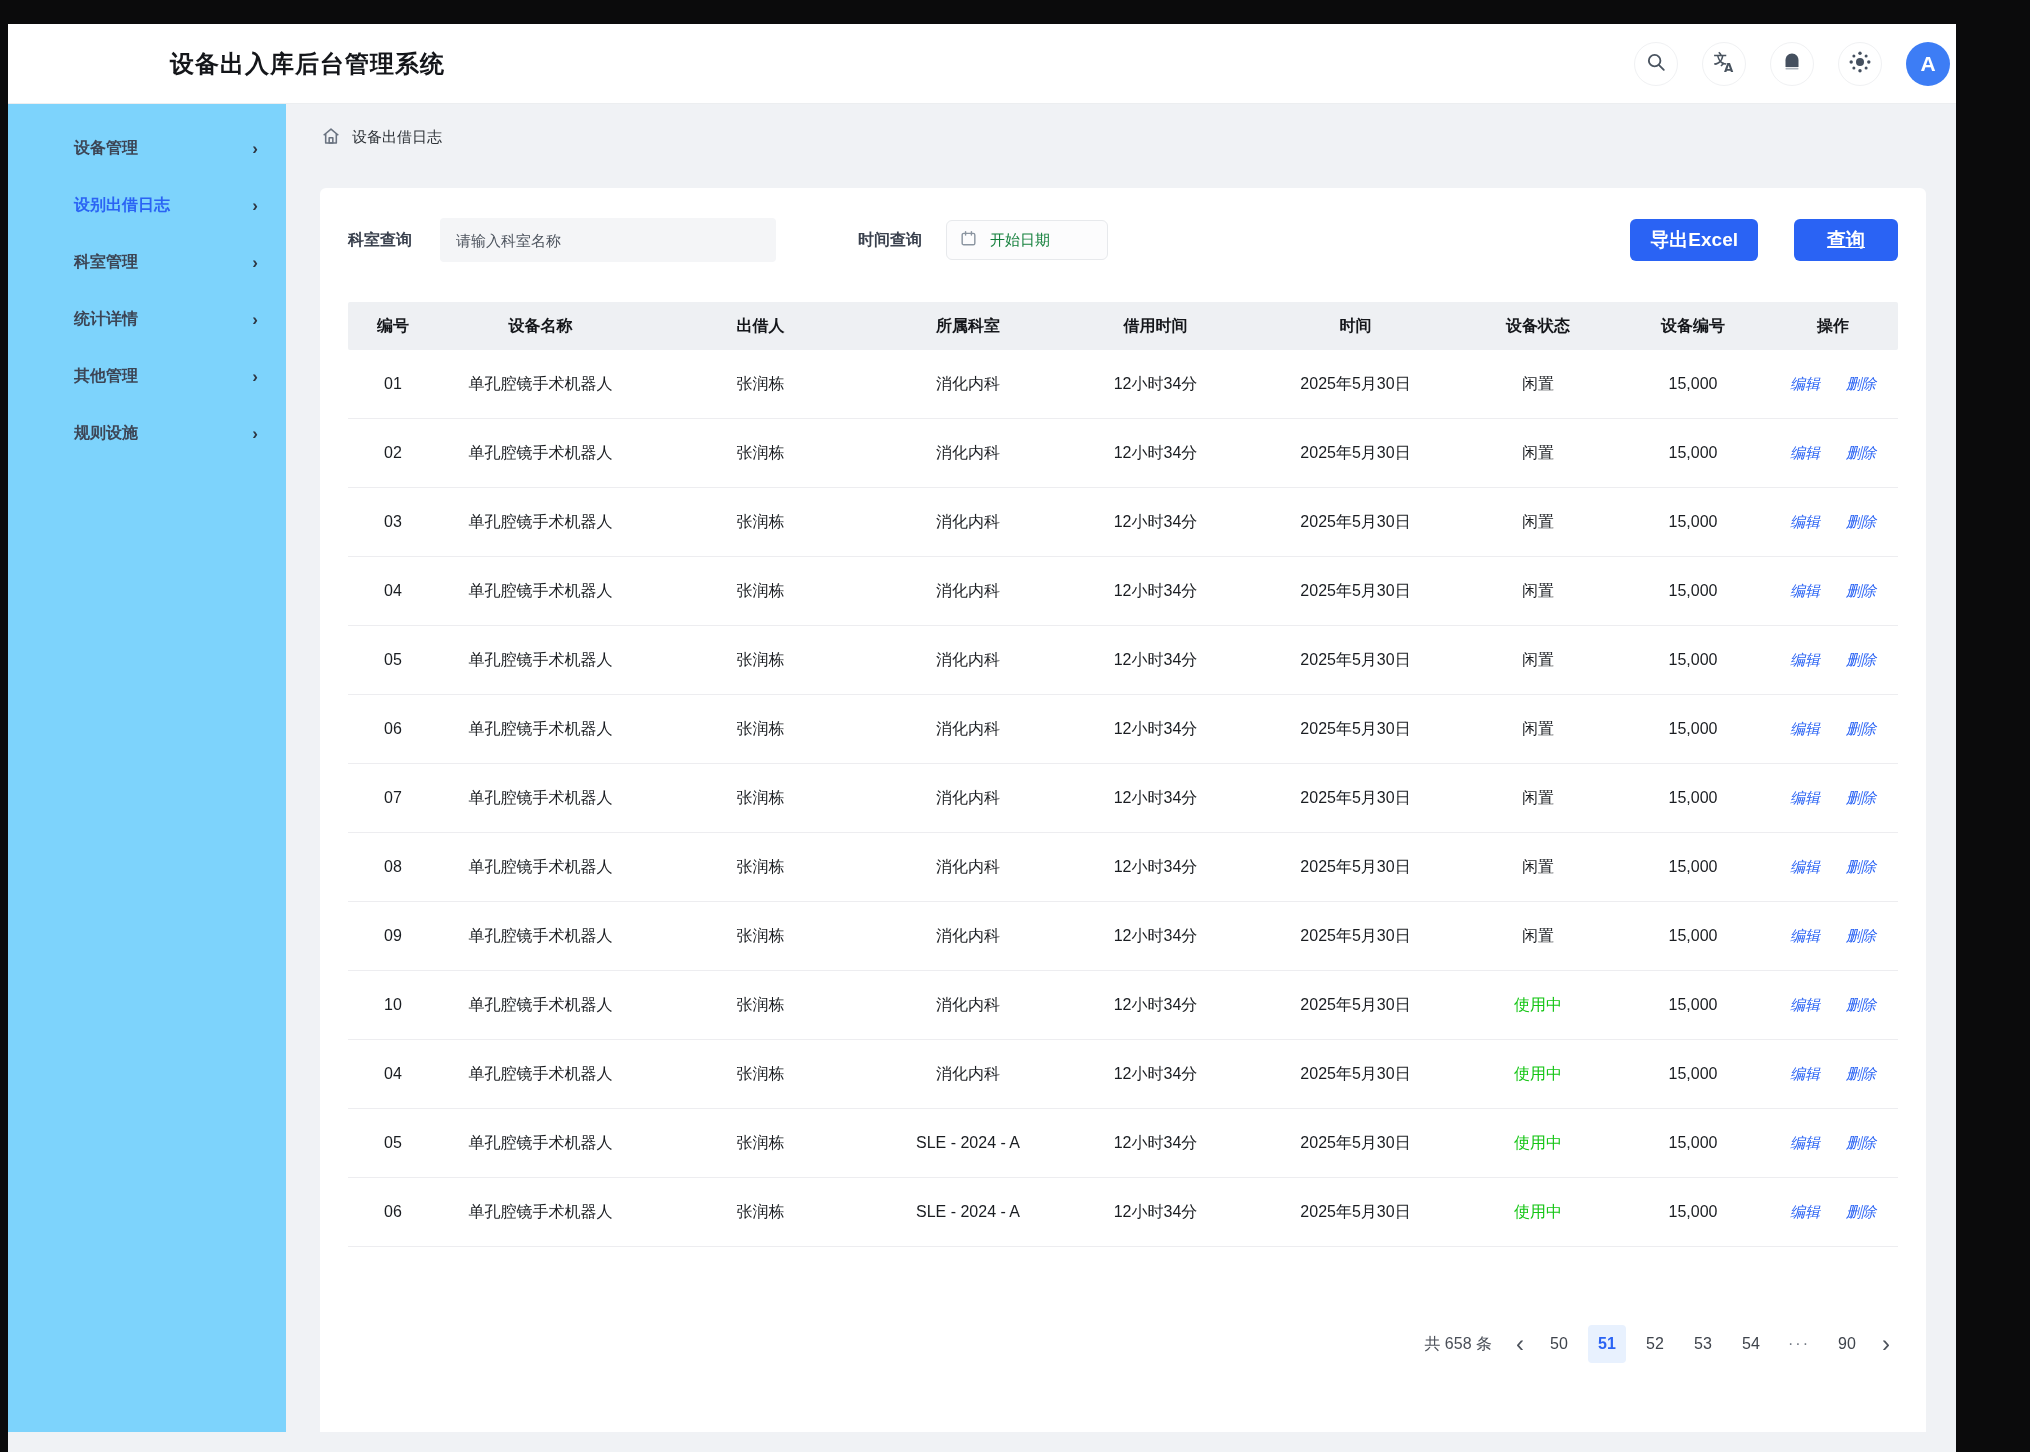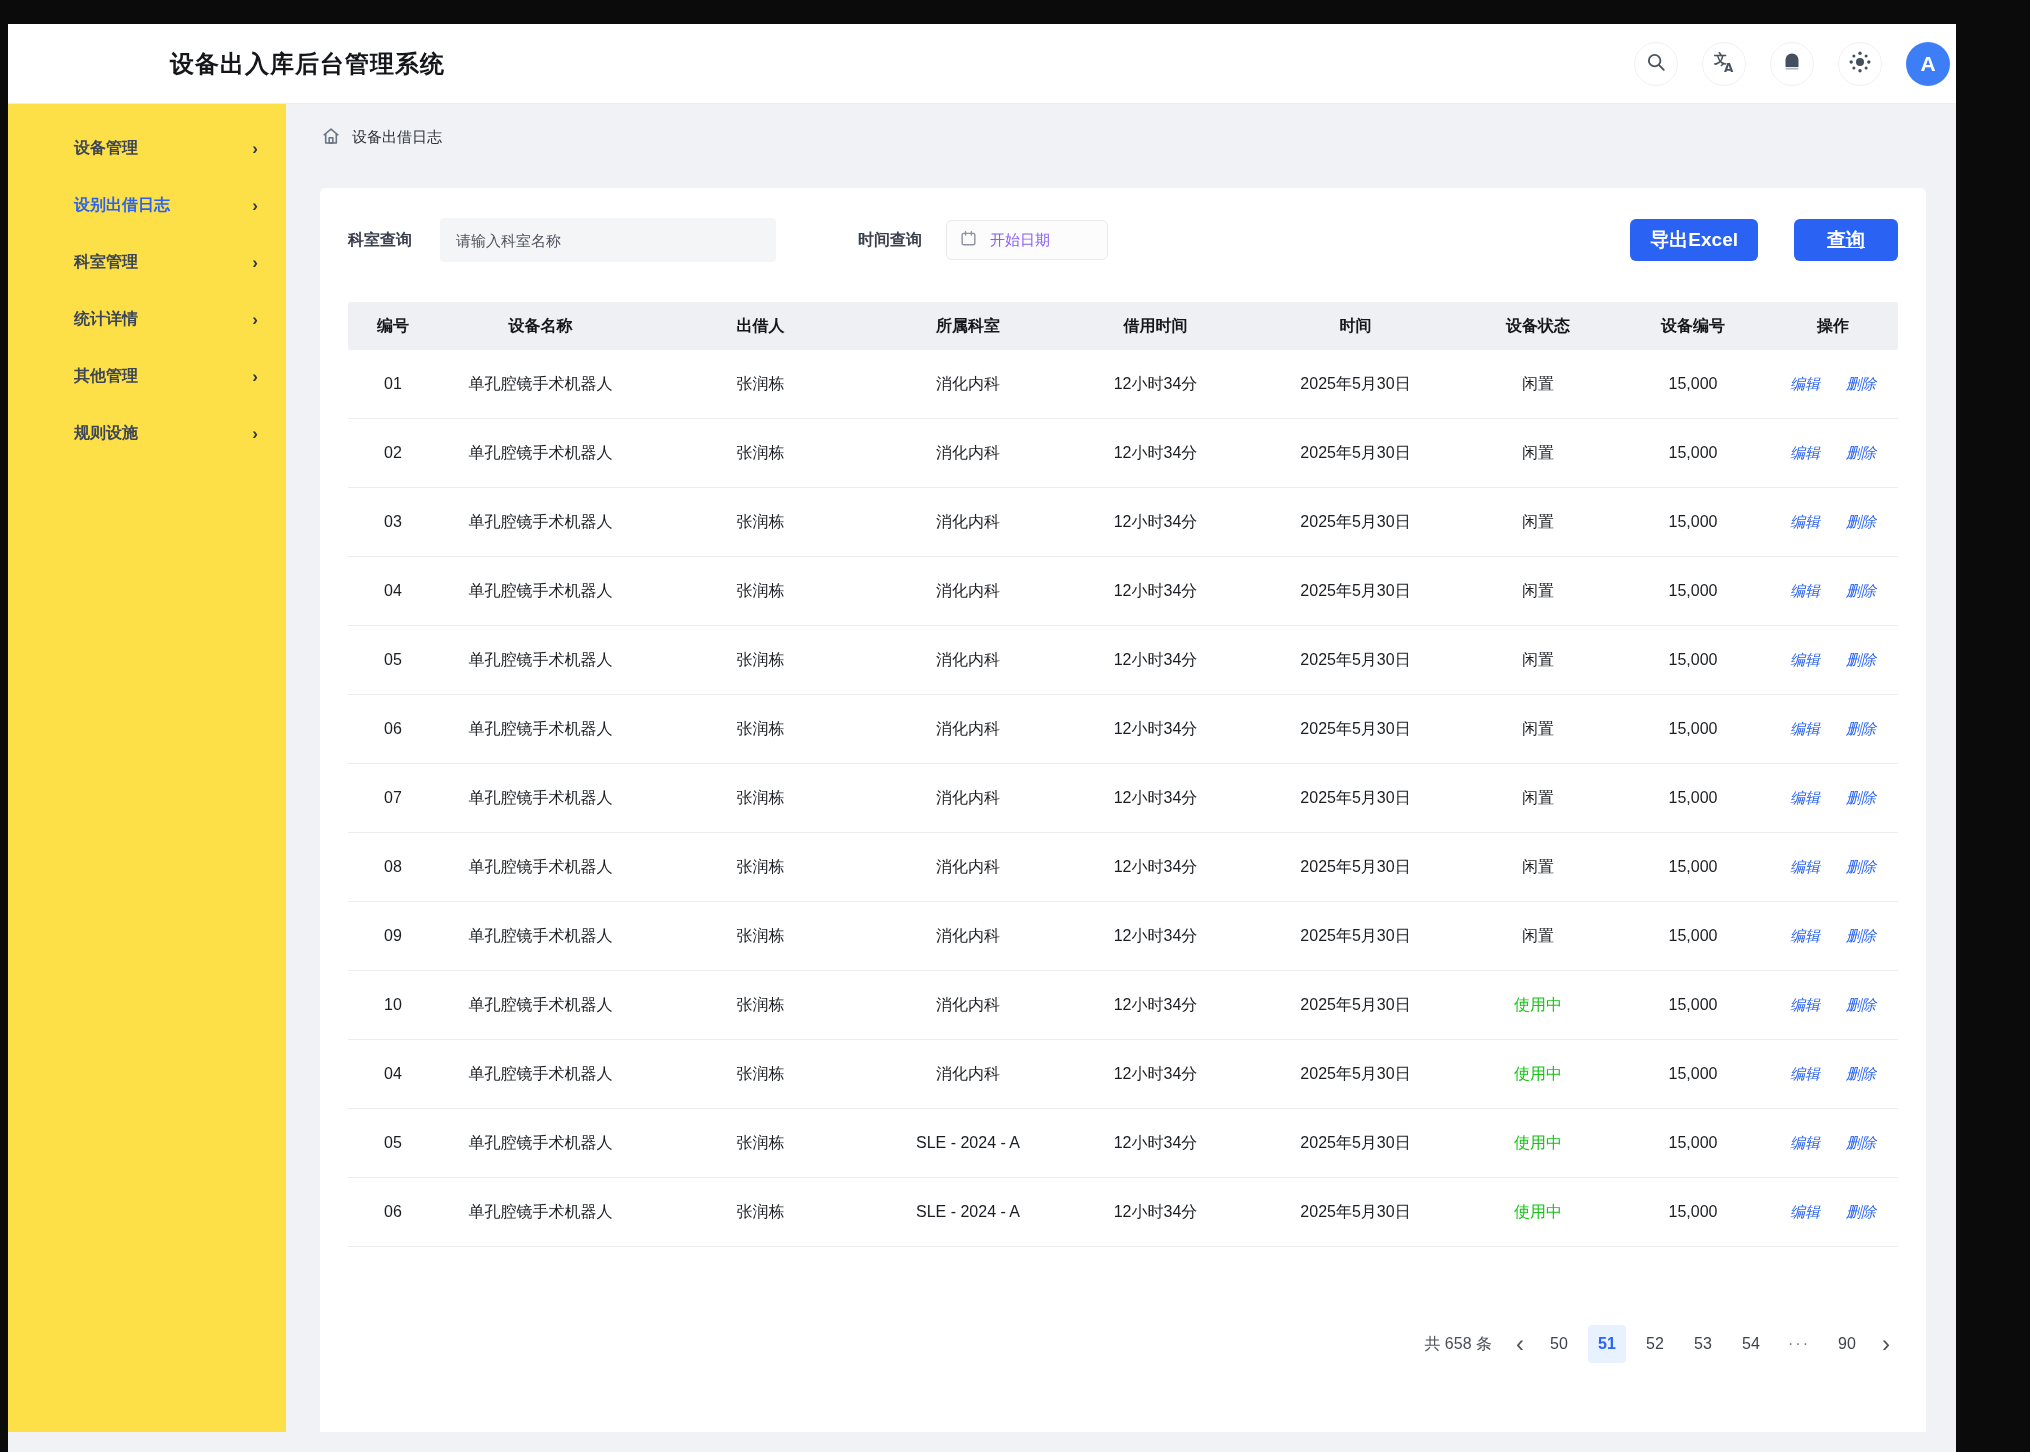--- a/index.html
+++ b/index.html
@@ -35,21 +35,21 @@
     width:44px;height:44px;border-radius:50%;border:1px solid #f0f1f3;background:#fff;
     display:flex;align-items:center;justify-content:center;cursor:pointer;flex:none;
   }
   .avatar{
     width:44px;height:44px;border-radius:50%;background:var(--avatar-bg);
     color:#fff;font-size:21px;font-weight:700;
     display:flex;align-items:center;justify-content:center;cursor:pointer;flex:none;
   }
   
   .body-row{flex:1;display:flex;min-height:0;}
-  .sidebar{width:278px;flex:none;background:#fde047;padding-top:16px;}
+  .sidebar{width:278px;flex:none;background:#7dd3fc;padding-top:16px;}
   .side-item{
     height:57px;display:flex;align-items:center;justify-content:space-between;
     padding:0 28px 0 66px;font-size:16px;font-weight:600;color:#3c4555;cursor:pointer;
   }
   .side-item .chev{color:#2f3845;font-size:17px;font-weight:700;line-height:1;}
   .side-item.active{color:var(--accent);}
   .main{flex:1;background:var(--main-bg);display:flex;flex-direction:column;min-width:0;}
   .breadcrumb{
     height:28px;margin:21px 0 16px 34px;display:flex;align-items:center;gap:10px;
     font-size:15px;color:#2e3338;
@@ -65,21 +65,21 @@
     width:336px;height:44px;border:none;outline:none;background:#f4f5f7;border-radius:4px;
     margin-left:28px;padding:0 16px;font-size:15px;color:#23272d;
     font-family:"Liberation Sans","DejaVu Sans",sans-serif;
   }
   .dept-input::placeholder{color:#4d545e;opacity:1;}
   .time-label{margin-left:82px;}
   .date-field{
     width:162px;height:40px;margin-left:24px;border:1px solid #e7e9ec;border-radius:6px;
     background:#fcfcfd;display:flex;align-items:center;padding:0 12px;gap:12px;cursor:pointer;
   }
-  .date-placeholder{font-size:15px;color:#8b5cf6;}
+  .date-placeholder{font-size:15px;color:#15803d;}
   .btn{
     height:42px;border:none;border-radius:6px;background:var(--accent);color:#fff;
     font-size:19px;font-weight:600;cursor:pointer;padding:0 20px;
     font-family:"Liberation Sans","DejaVu Sans",sans-serif;
   }
   .btn-export{margin-left:auto;min-width:110px;}
   .btn-query{margin-left:36px;min-width:104px;text-decoration:underline;}
   
   .tbl{margin-top:40px;}
   .tgrid{

